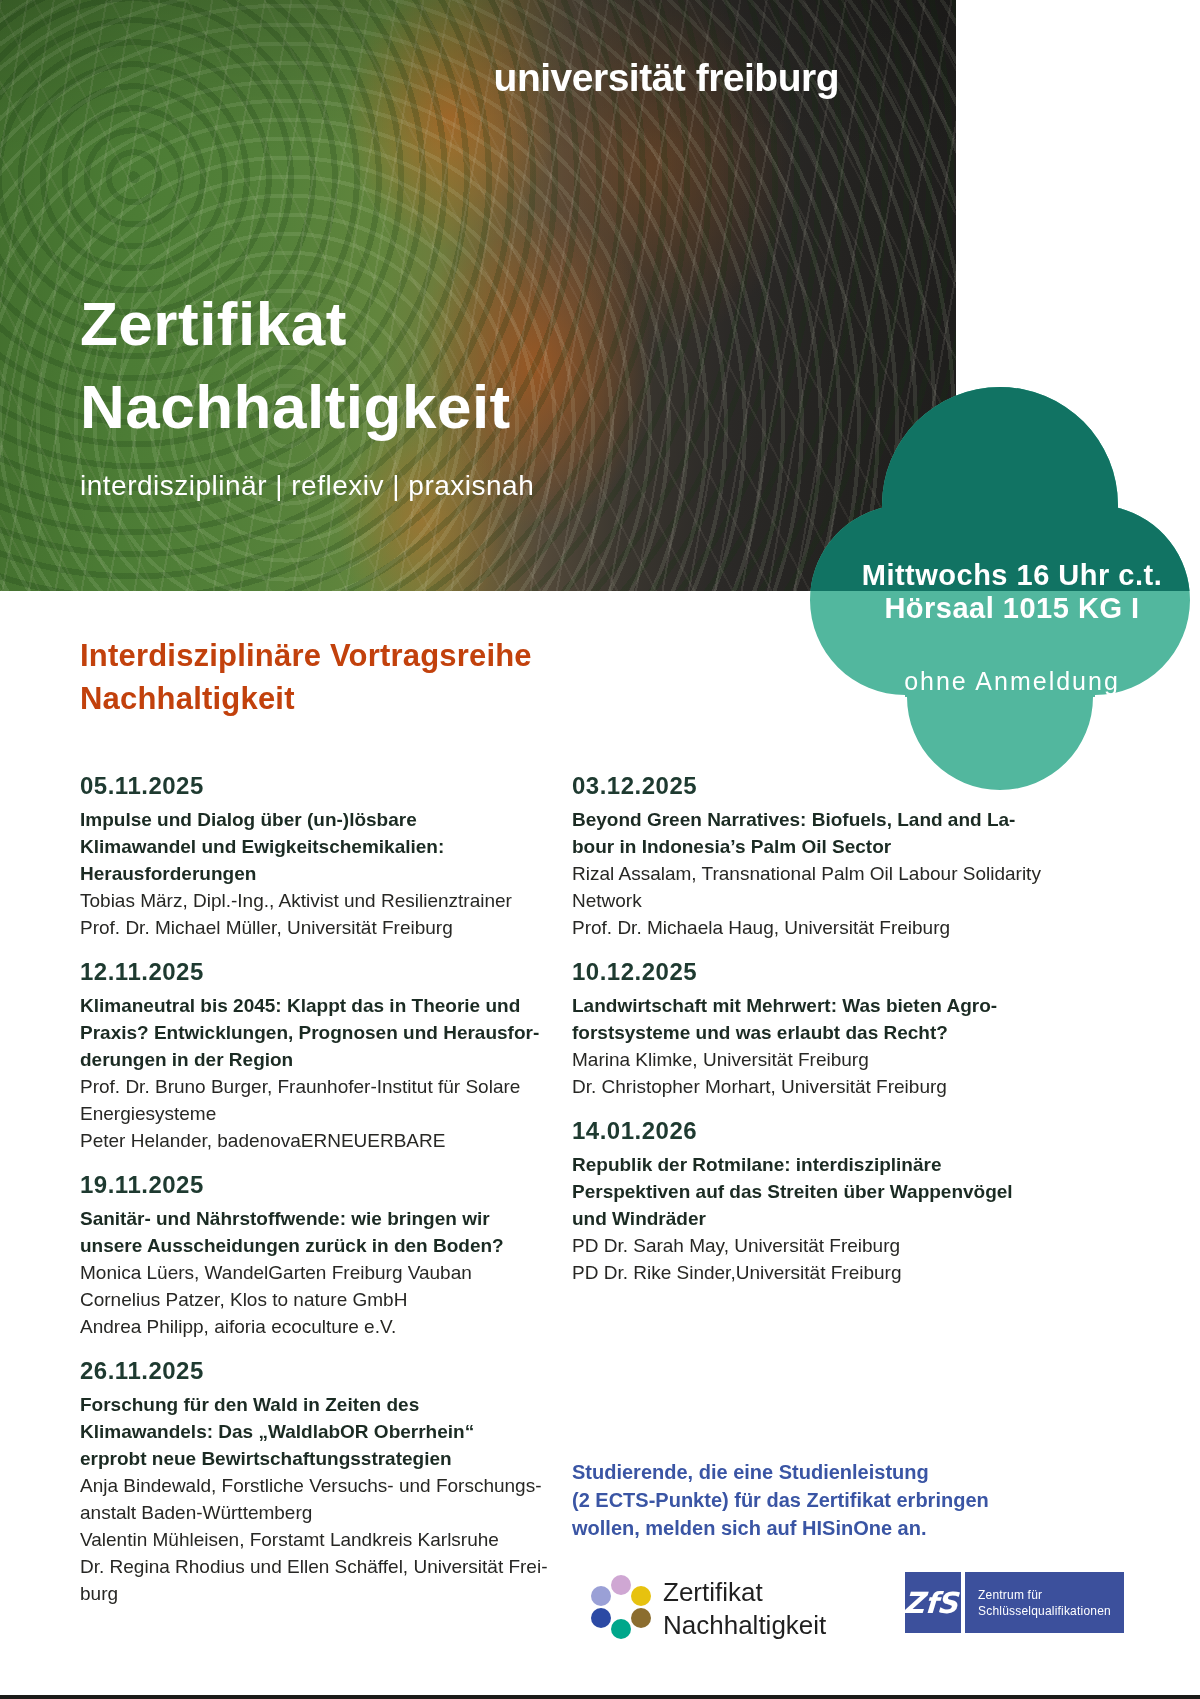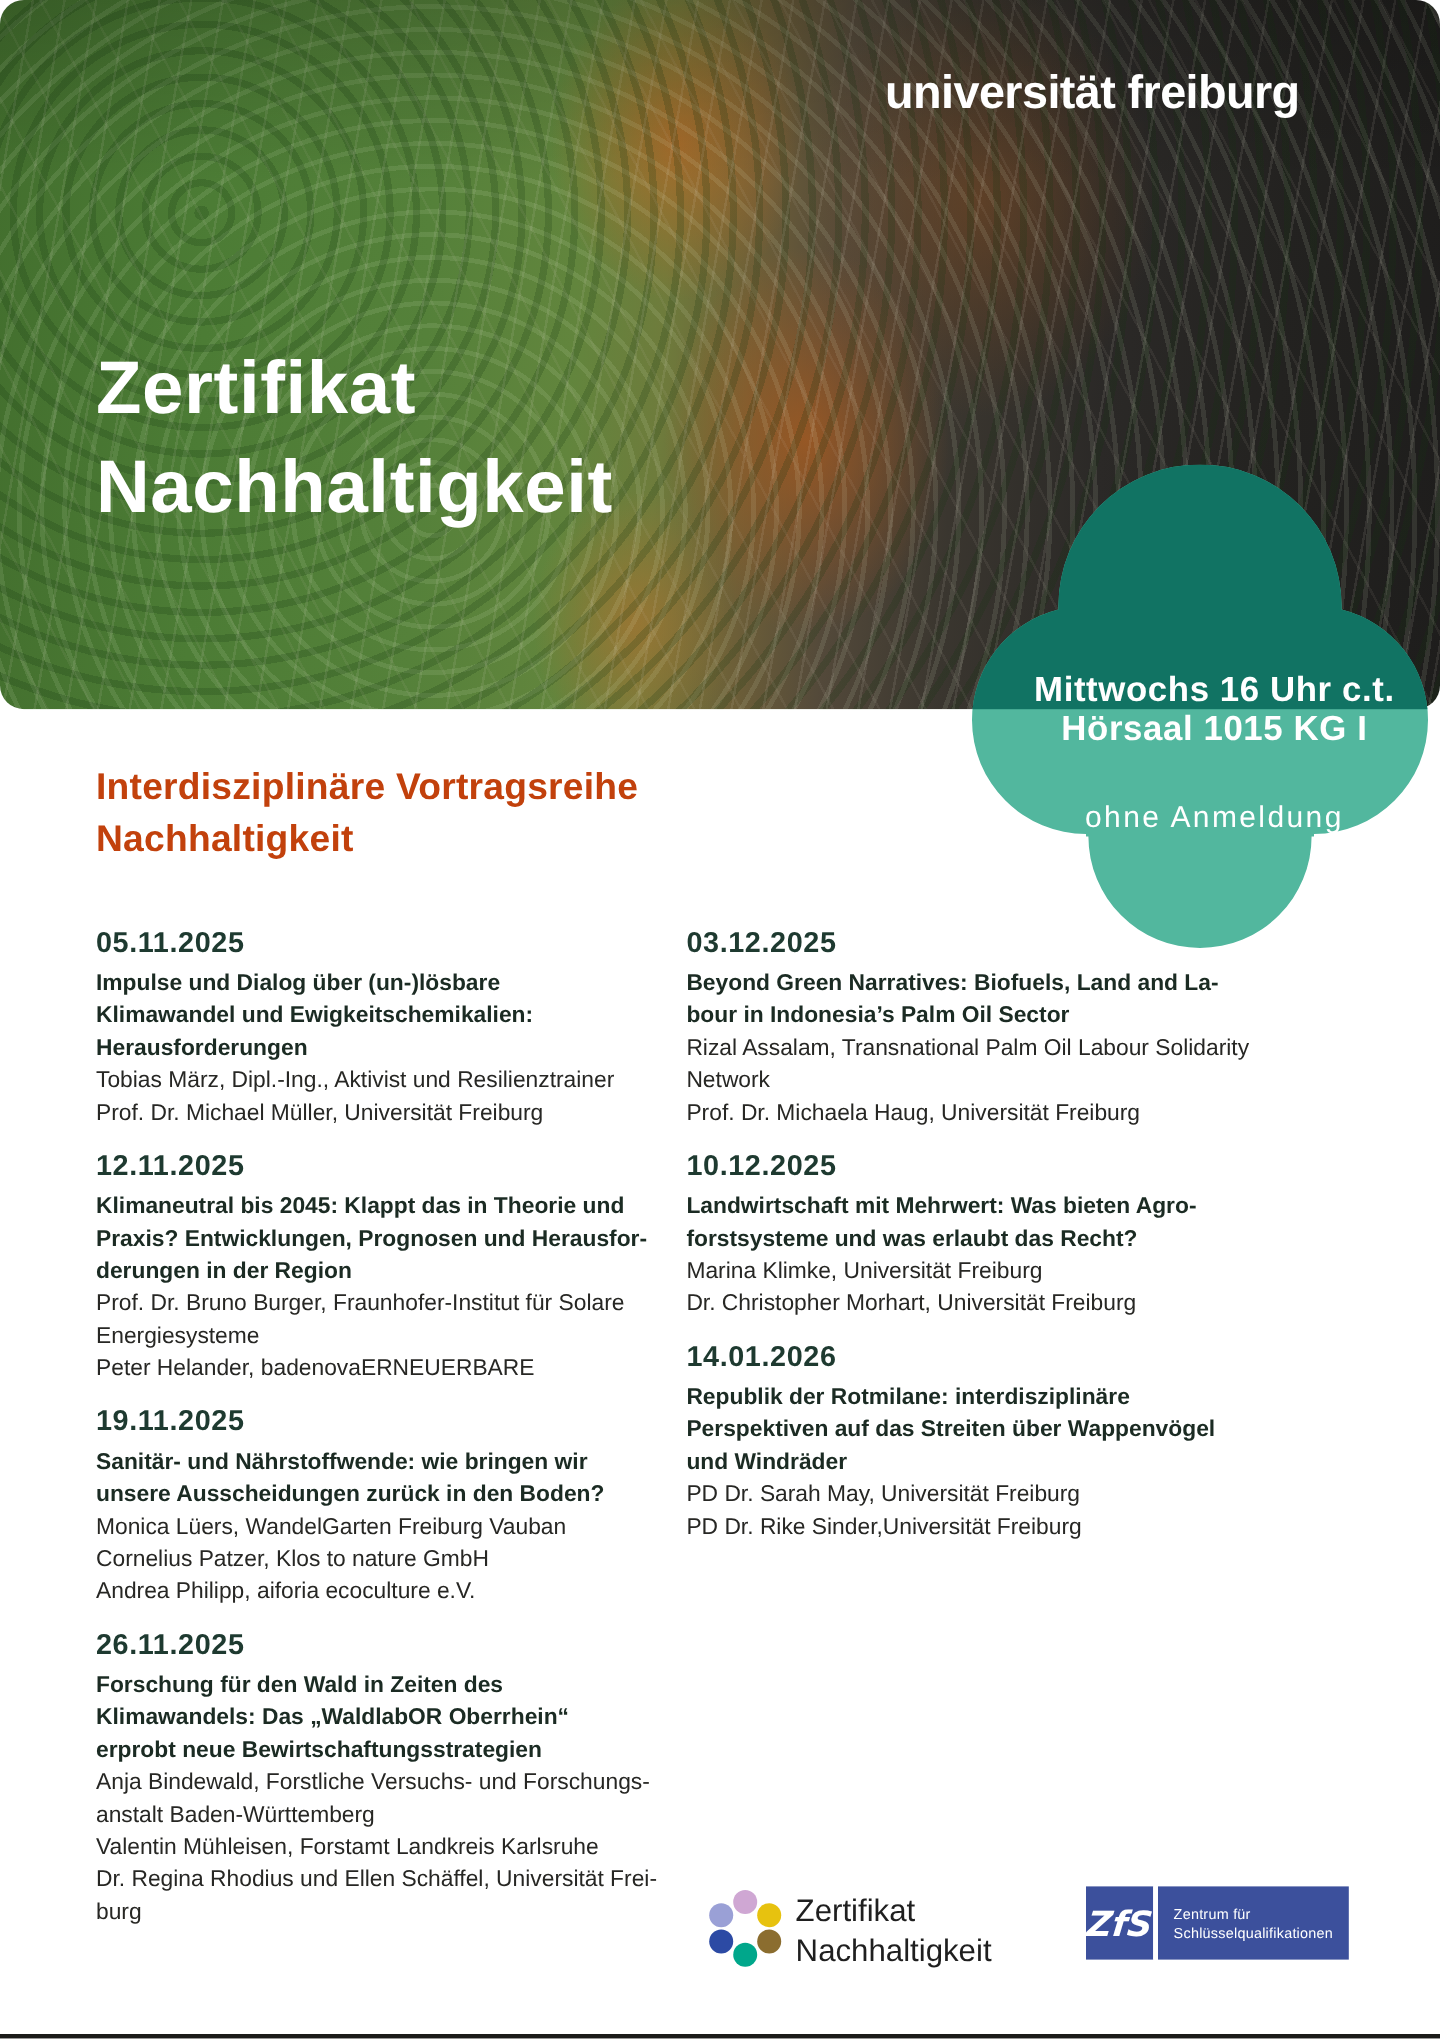--- a/index.html
+++ b/index.html
@@ -2,34 +2,33 @@
 <html><head>
 <meta charset="utf-8">
 <style>
   html,body{margin:0;padding:0;background:#ffffff;}
   .poster{
     position:relative;width:1200px;height:1699px;overflow:hidden;background:#ffffff;
     font-family:"Liberation Sans",sans-serif;-webkit-font-smoothing:antialiased;
   }
   
   .hero{
-    position:absolute;left:0;top:0;width:1200px;height:591px;
+    position:absolute;left:0;top:0;width:956px;height:591px;
     background-color:#4c7c35;
     background-image:
       linear-gradient(180deg, rgba(0,0,0,0.18) 0%, rgba(0,0,0,0) 26%),
       repeating-linear-gradient(100deg, rgba(225,218,205,0.10) 0 2px, rgba(0,0,0,0) 2px 26px),
       repeating-linear-gradient(62deg, rgba(205,195,180,0.08) 0 2px, rgba(0,0,0,0) 2px 34px),
       repeating-radial-gradient(circle at 14% 30%, rgba(18,52,14,0.20) 0 6px, rgba(0,0,0,0) 6px 22px),
       repeating-radial-gradient(circle at 30% 72%, rgba(235,248,215,0.10) 0 4px, rgba(0,0,0,0) 4px 19px),
       radial-gradient(ellipse 150px 190px at 47% 20%, rgba(188,100,35,0.70), rgba(0,0,0,0) 70%),
       radial-gradient(ellipse 170px 230px at 56% 62%, rgba(170,90,30,0.75), rgba(0,0,0,0) 70%),
       radial-gradient(ellipse 120px 160px at 44% 88%, rgba(186,112,45,0.55), rgba(0,0,0,0) 70%),
       radial-gradient(ellipse 210px 260px at 68% 28%, rgba(140,78,30,0.45), rgba(0,0,0,0) 70%),
       linear-gradient(93deg,#436f2e 0%,#4c7c35 15%,#55813a 30%,#62853d 40%,#6e7c3c 46%,#6d5f38 52%,#53493a 58%,#3a362f 66%,#2b2927 76%,#232220 88%,#1e1d1c 100%);
-    border-radius: 20px;
   }
   .uni-logo{
     position:absolute;top:56px;right:117px;color:#ffffff;
     font-size:39px;font-weight:700;letter-spacing:-0.5px;
   }
   .hero-title{
     position:absolute;left:80px;top:282px;color:#ffffff;
     font-size:62px;line-height:83px;font-weight:700;letter-spacing:0.5px;
   }
   .hero-subtitle{
@@ -82,20 +81,21 @@
 <body>
 
 <div class="poster">
 
   <div class="hero">
     <div class="uni-logo">universität freiburg</div>
     <div class="hero-title">
       <div>Zertifikat</div>
       <div>Nachhaltigkeit</div>
     </div>
+    <div class="hero-subtitle">interdisziplinär | reflexiv | praxisnah</div>
   </div>
 
   <div class="badge">
     <svg width="380" height="403" viewBox="0 0 380 403" xmlns="http://www.w3.org/2000/svg">
       <defs>
         <clipPath id="quatre">
           <circle cx="190" cy="118" r="118"></circle>
           <circle cx="95" cy="213" r="95"></circle>
           <circle cx="285" cy="213" r="95"></circle>
           <circle cx="190" cy="310" r="93"></circle>
@@ -176,20 +176,25 @@
       <div class="event">
         <div class="ev-date">14.01.2026</div>
         <div class="t-line">Republik der Rotmilane: interdisziplinäre</div>
         <div class="t-line">Perspektiven auf das Streiten über Wappenvögel</div>
         <div class="t-line">und Windräder</div>
         <div class="s-line">PD Dr. Sarah May, Universität Freiburg</div>
         <div class="s-line">PD Dr. Rike Sinder,Universität Freiburg</div>
       </div>
     </div>
 
+  <div class="note" id="note" style="color: rgb(58, 85, 164);">
+      <div class="note-line">Studierende, die eine Studienleistung</div>
+      <div class="note-line">(2 ECTS-Punkte) für das Zertifikat erbringen</div>
+      <div class="note-line">wollen, melden sich auf HISinOne an.</div>
+    </div>
 
   <div class="dots" id="dots">
       <div class="dot" style="left: 1px; top: 11px; background: rgb(154, 160, 214);"></div>
       <div class="dot" style="left: 21px; top: 0px; background: rgb(207, 167, 211);"></div>
       <div class="dot" style="left: 41px; top: 11px; background: rgb(231, 194, 15);"></div>
       <div class="dot" style="left: 1px; top: 33px; background: rgb(44, 74, 164);"></div>
       <div class="dot" style="left: 41px; top: 33px; background: rgb(139, 109, 47);"></div>
       <div class="dot" style="left: 21px; top: 44px; background: rgb(0, 167, 139);"></div>
     </div>
   <div class="zert-label">

